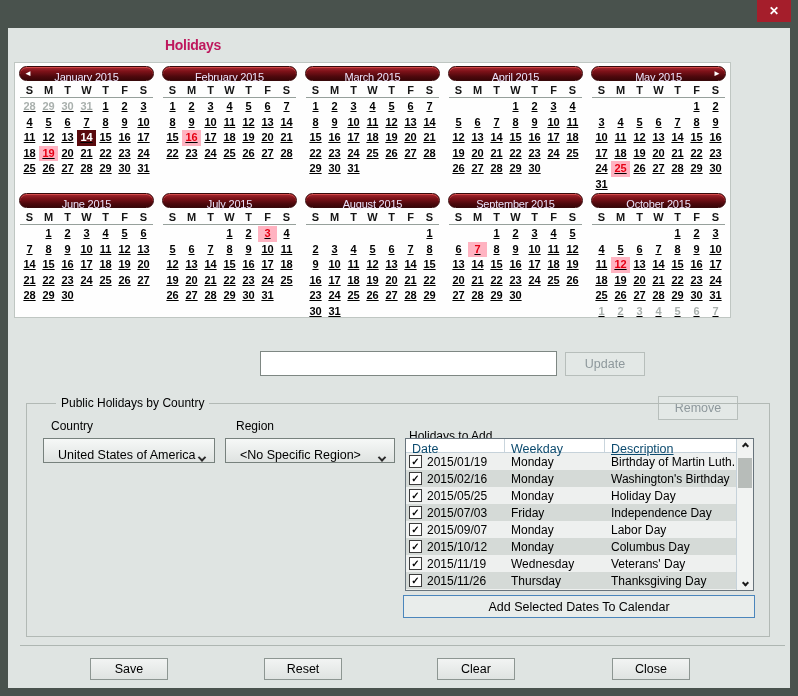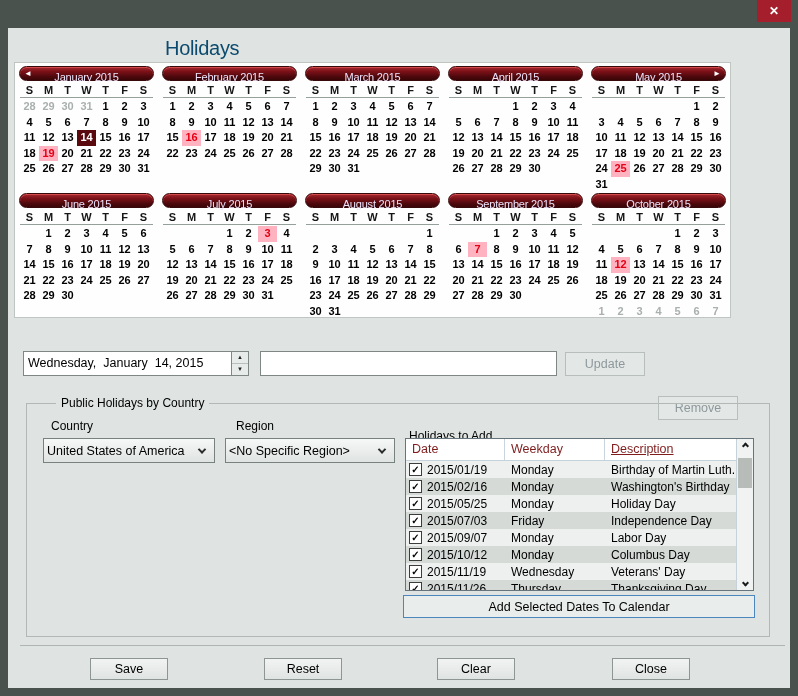--- a/index.html
+++ b/index.html
@@ -5,38 +5,38 @@
   * { margin:0; padding:0; box-sizing:border-box; }
   html,body { width:798px; height:696px; overflow:hidden;
     font-family:"Liberation Sans", sans-serif; }
   .window { position:relative; width:798px; height:696px; background:#49524d; }
   .close-btn { position:absolute; top:0; right:7px; width:34px; height:22px;
     background:#a51e2b; color:#fff; font-size:12px; font-weight:bold;
     display:flex; align-items:center; justify-content:center; }
   .dialog { position:absolute; left:8px; top:28px; width:782px; height:660px;
     background:#dfe4e2; }
 
-  .hdr-title { position:absolute; left:157px; top:9px; font-size:20px; font-weight:normal; color:#0c4a6e; letter-spacing:-0.3px; }
+  .hdr-title { position:absolute; left:157px; top:9px; font-size:14px; font-weight:bold; color:#be185d; letter-spacing:-0.3px; }
   .hdr-sub { position:absolute; left:400px; top:11px; font-size:12.5px; font-style:italic; color:#111; letter-spacing:-0.3px; }
 
   .cal-panel { position:absolute; left:6px; top:34px; width:717px; height:256px;
     background:#fefefe; border:1px solid #bfc6c2;
     display:grid; grid-template-columns:repeat(5,143px); grid-auto-rows:127px; }
   .month { width:143px; position:relative; }
   .mhead { margin:3px 4px 0 4px; height:15px; border-radius:8px; position:relative;
     background:linear-gradient(180deg,#a62830 0%,#7b1118 35%,#4c080c 75%,#3a0507 100%);
     border:1px solid #38090b; box-shadow:inset 0 1px 0 #d24a4a; text-align:center; }
   .mtitle { font-size:11px; line-height:13px; color:#ece2fa; letter-spacing:-0.2px; }
   .nav { position:absolute; top:2px; color:#fff; font-size:8px; line-height:10px; }
   .nav-l { left:4px; } .nav-r { right:4px; }
   .dow { width:133px; margin:3px auto 0 auto; display:grid; grid-template-columns:repeat(7,19px);
     border-bottom:1px solid #96a09b; padding-bottom:1px; }
   .dow-c { font-size:11px; font-weight:bold; color:#161616; text-align:center; }
   .days { width:133px; margin:1px auto 0 auto; display:grid;
-    grid-template-columns:repeat(7,19px); grid-auto-rows:15.5px; }
+    grid-template-columns:repeat(7,19px); grid-auto-rows:15.5px;text-decoration:underline; }
   .dcell { font-size:11px; font-weight:bold; color:#000; text-align:center; line-height:15px; }
   .dcell.gray { color:#a9b0ad; }
   .dcell.hol { background:#ffb3c1; color:#e60014; }
   .dcell.sel { background:#5a0a0e; color:#fff; }
 
   .datepicker { position:absolute; left:15px; top:323px; width:226px; height:25px;
     background:#fff; border:1px solid #7e8783; display:flex; }
   .dp-text { flex:1; font-size:12.5px; padding:4px 0 0 4px; white-space:pre; color:#000; }
   .spinner { width:17px; border-left:1px solid #7e8783; display:flex; flex-direction:column; }
   .spin-b { flex:1; background:#e7ebe9; font-size:6px; line-height:10px; text-align:center; color:#222; }
@@ -49,30 +49,30 @@
     background:#e3e8e6; border:1px solid #b7bebb; color:#8e989c; font-size:12.5px;
     display:flex; align-items:center; justify-content:center; }
   .btn-update { left:557px; } .btn-remove { left:650px;margin-top:44px; }
 
   .groupbox { position:absolute; left:18px; top:375px; width:744px; height:234px;
     border:1px solid #b2b9b5; }
   .gb-legend { position:absolute; left:11px; top:-8px; background:#dfe4e2;
     padding:0 5px; font-size:12px; color:#000;margin-left:18px; }
   .sub-label { position:absolute; font-size:12px; color:#000; }
   .dropdown { position:absolute; height:25px; border:1px solid #77817d;
-    background:linear-gradient(180deg,#f6f8f7,#dfe3e1); display:flex; align-items:center;
-    font-size:12.5px; padding-left:3px; color:#000; }
+    background:linear-gradient(180deg,#f6f8f7,#dfe3e1); display:flex; align-items:flex-end;
+    font-size:12.5px; padding-left:14px; color:#000; }
   .dd-chev { margin-left:auto; margin-right:9px; width:6px; height:6px;
     border-right:2px solid #2b2b2b; border-bottom:2px solid #2b2b2b;
     transform:rotate(45deg) translate(-1px,-1px); }
 
   .htable { position:absolute; left:378px; top:34px; width:349px; height:153px;
     border:1px solid #68747c; background:#eef0ef; overflow:hidden; }
-  .thead { display:flex; height:22px; background:#fff; border-bottom:1px solid #c6d2da;
-    font-size:12.5px; color:#7f1d1d; }
+  .thead { display:flex; height:14px; background:#fff; border-bottom:1px solid #c6d2da;
+    font-size:12.5px; color:#0c4a6e; }
   .th { padding:3px 0 0 6px; border-right:1px solid #c9d5dd; }
   .th1 { width:99px; } .th2 { width:100px; } .th3 { width:131px; border-right:none;text-decoration:underline; }
   .trow { display:flex; height:17px; font-size:12px; color:#000; align-items:center; }
   .trow.alt { background:#d5dad7; }
   .checkbox { width:13px; height:13px; background:#fff; border:1px solid #3c3c3c;
     margin:0 5px 0 3px; font-size:10px; line-height:11px; text-align:center; font-weight:bold; color:#000; flex:none; }
   .td1 { width:99px; display:flex; align-items:center; }
   .td2 { width:100px; padding-left:6px; } .td3 { width:131px; padding-left:6px; white-space:nowrap; overflow:hidden; }
   .scrollbar { position:absolute; right:0; top:0; width:17px; height:151px;
     background:#f1f3f2; border-left:1px solid #c6d2da; }
@@ -576,27 +576,20 @@
             <span class="dcell gray">2</span>
             <span class="dcell gray">3</span>
             <span class="dcell gray">4</span>
             <span class="dcell gray">5</span>
             <span class="dcell gray">6</span>
             <span class="dcell gray">7</span>
           </div>
         </div>
       </div>
 
-    <div class="datepicker">
-      <div class="dp-text">Wednesday,  January  14, 2015</div>
-      <div class="spinner">
-        <div class="spin-b">▲</div>
-        <div class="spin-b">▼</div>
-      </div>
-    </div>
     <input class="holiday-input" type="text" value="" style="">
     <div class="btn-dis btn-update">Update</div>
     <div class="btn-dis btn-remove">Remove</div>
 
     <div class="groupbox">
       <div class="gb-legend">Public Holidays by Country</div>
       <div class="sub-label" style="left:24px; top:15px;">Country</div>
       <div class="sub-label" style="left:209px; top:15px;">Region</div>
       <div class="sub-label" style="left:382px; top:25px;text-decoration:underline;">Holidays to Add</div>
 

